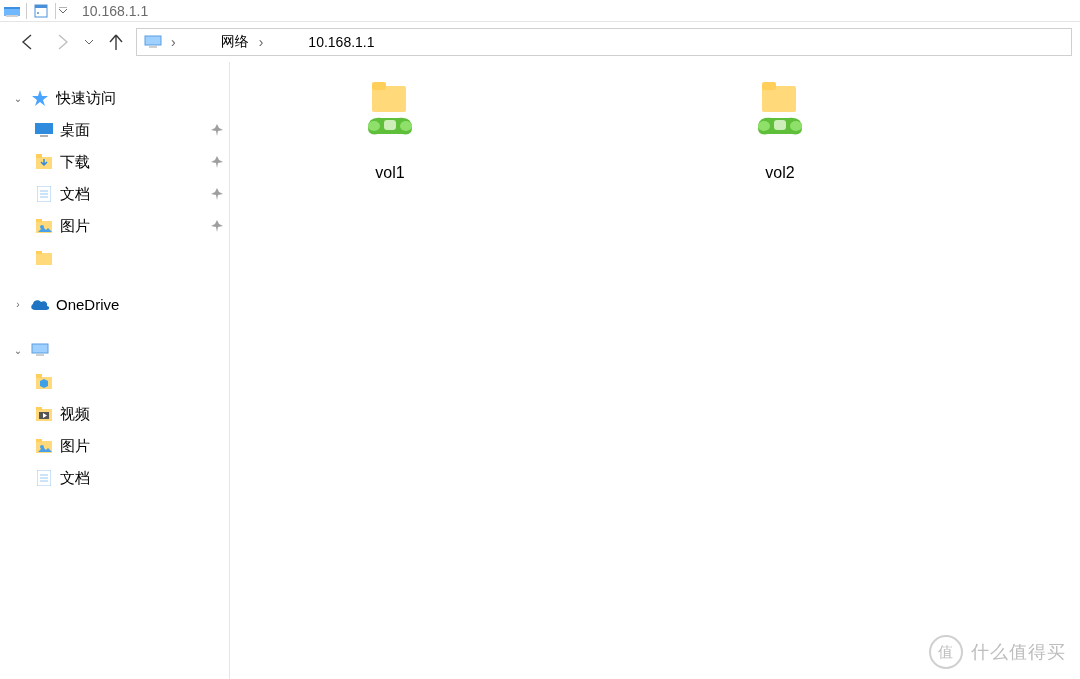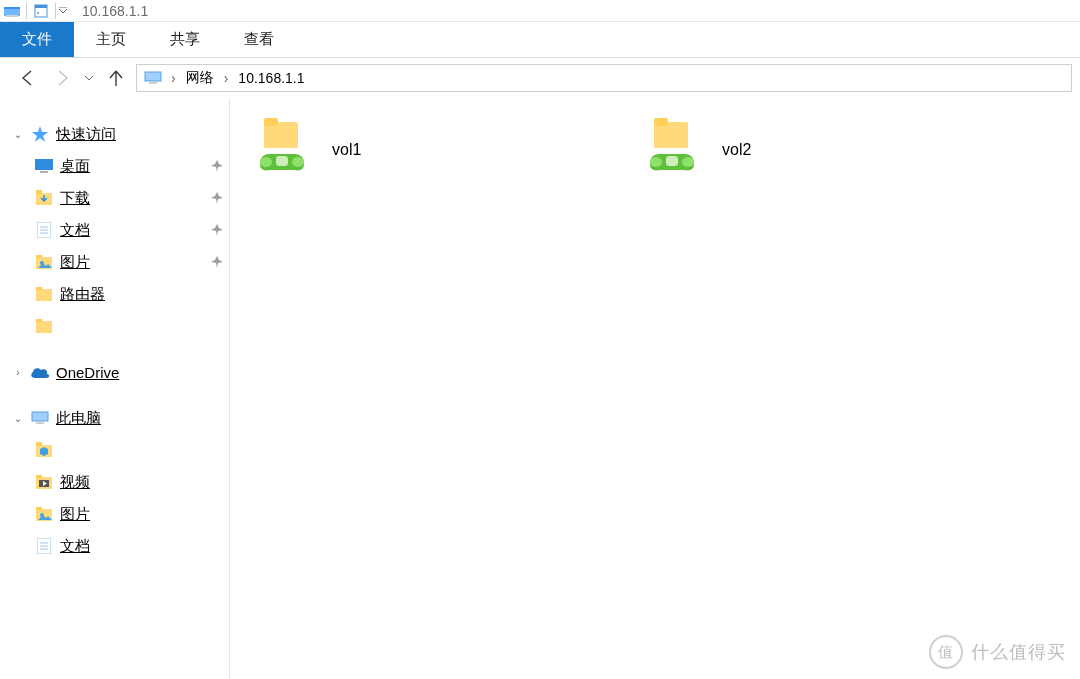--- a/index.html
+++ b/index.html
@@ -62,55 +62,56 @@
   .addressbar {
     flex: 1;
     height: 28px;
     border: 1px solid #cfcfcf;
     display: flex; align-items: center;
     padding: 0 4px;
     gap: 2px;
     font-size: 14px;
   }
   .addr-icon { width: 24px; display: flex; align-items:center; justify-content:center; }
-  .addr-seg { padding: 0 4px; }
+  .addr-seg { padding: 0 4px; margin-left: 35px; }
   .addr-chevron { color: #666; padding: 0 4px; }
   
   .body { flex: 1; display: flex; min-height: 0; }
   .sidebar {
     width: 230px;
     border-right: 1px solid #e5e5e5;
     padding: 20px 0 0 0;
     overflow: hidden;
     font-size: 15px;
   }
   .tree-item {
     display: flex; align-items: center;
     height: 32px;
     padding-left: 12px;
     gap: 6px;
     white-space: nowrap;
   }
   .tree-chevron { width: 12px; color: #6a6a6a; font-size: 10px; display:inline-flex; justify-content:center;}
   .tree-icon { width: 20px; height: 20px; display: inline-flex; align-items:center; justify-content:center; }
-  .tree-label { flex: 1; overflow: hidden; text-overflow: ellipsis; text-decoration: underline; }
+  .tree-label { flex: 1; overflow: hidden; text-overflow: ellipsis; }
   .pin { color: #8a8a8a; width: 24px; display:inline-flex; justify-content:center; }
   .indent-1 { padding-left: 34px; }
   .indent-root { padding-left: 12px; }
   .section-gap { height: 14px; }
   
   .content {
     flex: 1; position: relative;
     padding: 20px 10px 0 20px;
     display: flex; align-items: flex-start;
     gap: 110px;
   }
   .share-item {
     display: flex; align-items: center; gap: 18px;
     width: 280px;
+    flex-direction: column;
   }
   .share-icon { width: 64px; height: 64px; position: relative; }
   .share-name { font-size: 16px; }
   
   .watermark {
     position: absolute; right: 14px; bottom: 10px;
     display: flex; align-items: center; gap: 8px;
     color: #bdbdbd; font-size: 18px; letter-spacing: 1px;
     pointer-events: none;
   }
@@ -146,26 +147,20 @@
     <span class="tb-sep"></span>
     <span class="qat-dropdown">
       <svg width="8" height="8" viewBox="0 0 8 8">
           <path d="M0 2 L4 6 L8 2" stroke="#666" fill="none"></path>
           <line x1="0" y1="0" x2="8" y2="0" stroke="#666"></line>
         </svg>
     </span>
     <span class="title-text">10.168.1.1</span>
   </div>
 
-  <div class="ribbon">
-    <div class="file-tab">文件</div>
-    <div class="tab">主页</div>
-    <div class="tab">共享</div>
-    <div class="tab">查看</div>
-  </div>
 
   <div class="navbar">
     <div class="nav-btn">
       <svg width="20" height="20" viewBox="0 0 20 20">
           <path d="M13 3 L5 10 L13 17" stroke="#3a3a3a" stroke-width="1.4" fill="none"></path>
         </svg>
     </div>
     <div class="nav-btn disabled">
       <svg width="20" height="20" viewBox="0 0 20 20">
           <path d="M7 3 L15 10 L7 17" stroke="#c0c0c0" stroke-width="1.4" fill="none"></path>
@@ -269,37 +264,28 @@
         <span class="tree-label">图片</span>
         <span class="pin">
           <svg width="12" height="12" viewBox="0 0 12 12">
               <path d="M6 0 L8 4 L12 6 L7 7 L6 12 L5 7 L0 6 L4 4 Z" fill="#9e9e9e"></path>
             </svg>
         </span>
       </div>
 
 
 
+
       <div class="tree-item indent-1">
         <span class="tree-icon">
           <svg width="16" height="14" viewBox="0 0 16 14">
               <rect x="0" y="2" width="16" height="12" fill="#ffd97a"></rect>
               <rect x="0" y="0" width="6" height="3" fill="#ffcf5a"></rect>
             </svg>
         </span>
-        <span class="tree-label">路由器</span>
-      </div>
-
-      <div class="tree-item indent-1">
-        <span class="tree-icon">
-          <svg width="16" height="14" viewBox="0 0 16 14">
-              <rect x="0" y="2" width="16" height="12" fill="#ffd97a"></rect>
-              <rect x="0" y="0" width="6" height="3" fill="#ffcf5a"></rect>
-            </svg>
-        </span>
       </div>
 
       <div class="section-gap"></div>
 
       <div class="tree-item indent-root">
         <span class="tree-chevron">›</span>
         <span class="tree-icon">
           <svg width="20" height="12" viewBox="0 0 20 12">
               <path d="M5 12 C1 12 0 8 3 6 C3 2 9 1 11 4 C14 2 18 4 17 8 C20 8 20 12 16 12 Z" fill="#1f74c4"></path>
             </svg>
@@ -310,21 +296,20 @@
       <div class="section-gap"></div>
 
       <div class="tree-item indent-root">
         <span class="tree-chevron">⌄</span>
         <span class="tree-icon">
           <svg width="18" height="14" viewBox="0 0 18 14">
               <rect x="1" y="1" width="16" height="9" fill="#9fd0ff" stroke="#5a9fe0"></rect>
               <rect x="5" y="11" width="8" height="2" fill="#cfcfcf"></rect>
             </svg>
         </span>
-        <span class="tree-label">此电脑</span>
       </div>
 
       <div class="tree-item indent-1">
         <span class="tree-icon">
           <svg width="16" height="16" viewBox="0 0 16 16">
               <rect x="0" y="3" width="16" height="12" fill="#ffd97a"></rect>
               <rect x="0" y="0" width="6" height="4" fill="#ffcf5a"></rect>
               <polygon points="8,5 12,7 12,12 8,14 4,12 4,7" fill="#3fa0e8"></polygon>
             </svg>
         </span>

